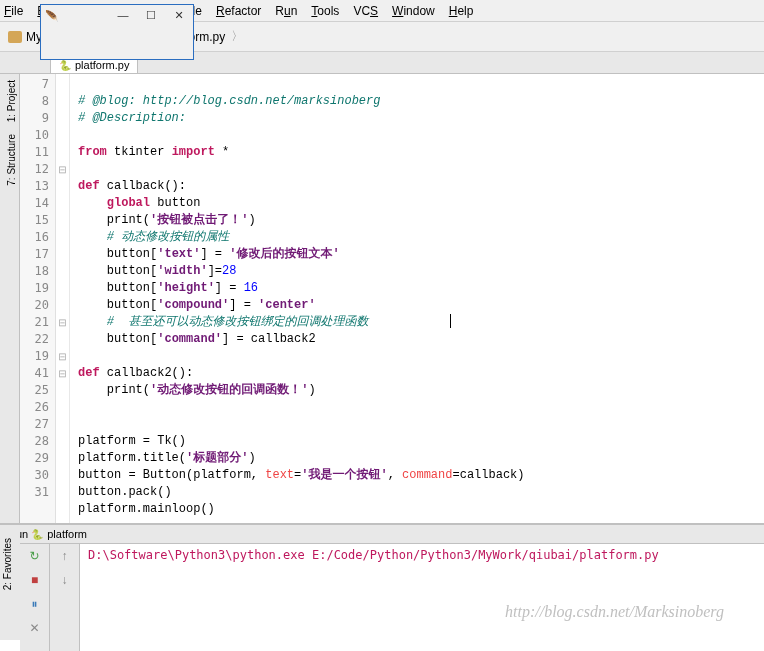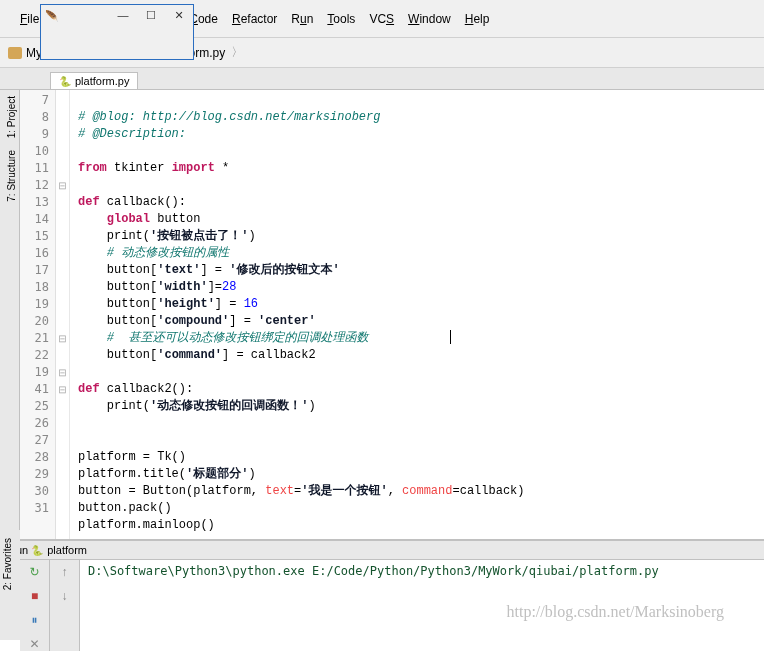--- a/index.html
+++ b/index.html
@@ -1,48 +1,48 @@
 <!DOCTYPE html>
 <html><head>
 <meta charset="utf-8">
 <style>
 * { margin: 0; padding: 0; box-sizing: border-box; }
 body { font-family: "Segoe UI", Tahoma, sans-serif; font-size: 12px; background: #f0f0f0; width: 764px; height: 651px; overflow: hidden; position: relative; }
-.menubar { display: flex; background: #f0f0f0; border-bottom: 1px solid #d0d0d0; padding: 2px 20px; height: 38px; align-items: center; text-align: center; }
+.menubar { display: flex; background: #f0f0f0; border-bottom: 1px solid #d0d0d0; padding: 2px 4px; height: 22px; align-items: center; text-align: center; }
 .menubar span { margin-right: 14px; cursor: pointer; }
 .menubar span u { text-decoration: underline; }
 .navbar { display: flex; align-items: center; background: #f0f0f0; border-bottom: 1px solid #d0d0d0; padding: 4px 8px; height: 30px; }
 .folder-icon { width: 14px; height: 12px; background: #d4a657; border-radius: 2px; margin-right: 4px; display: inline-block; }
 .crumb { margin-right: 6px; }
 .chevron { margin-right: 6px; color: #888; }
 .py-icon { width: 12px; height: 12px; display: inline-block; margin-right: 4px; }
 .py-icon::before { content: "🐍"; font-size: 10px; }
 .tabbar { display: flex; background: #e8e8e8; border-bottom: 1px solid #c0c0c0; height: 22px; padding-left: 50px; align-items: flex-end; }
 .tab { background: #fff; border: 1px solid #c0c0c0; border-bottom: none; padding: 2px 8px; font-size: 11px; display: flex; align-items: center; }
 .editor-wrap { display: flex; height: 450px; background: #fff; border-bottom: 1px solid #c0c0c0; }
 .side-tools { width: 20px; background: #e8e8e8; border-right: 1px solid #c0c0c0; display: flex; flex-direction: column; }
 .side-tool { writing-mode: vertical-lr; transform: rotate(180deg); padding: 6px 2px; font-size: 10px; cursor: pointer; }
 .gutter { width: 36px; background: #f7f7f7; border-right: 1px solid #e0e0e0; text-align: right; padding: 2px 6px 0 0; font-family: Consolas, monospace; font-size: 12px; color: #888; line-height: 17px; }
 .gutter div { height: 17px; }
 .fold-gutter { width: 14px; background: #fff; border-right: 1px solid #e8e8e8; padding-top: 2px; line-height: 17px; }
 .fold-gutter div { height: 17px; text-align: center; color: #aaa; font-size: 10px; }
 .code { flex: 1; font-family: Consolas, "Courier New", monospace; font-size: 12px; line-height: 17px; padding: 2px 0 0 8px; white-space: pre; position: relative; }
 .cmt { color: #0f766e; font-style: italic; }
 .kw { color: #be185d; font-weight: bold; }
-.str { color: #0f172a; font-weight: bold; text-align: right; }
+.str { color: #701a75; font-weight: bold; text-align: right; }
 .num { color: #0000ff; }
 .name { color: #ef4444; }
 .caret { position: absolute; left: 380px; top: 240px; width: 1px; height: 14px; border-left: 1px solid #000; }
 .run-header { background: #e8e8e8; border-top: 1px solid #c0c0c0; border-bottom: 1px solid #c0c0c0; padding: 3px 8px; font-size: 11px; display: flex; align-items: center; }
 .run-body { display: flex; height: 110px; background: #fff; }
 .run-tools { width: 30px; background: #e8e8e8; border-right: 1px solid #c0c0c0; display: flex; flex-direction: column; align-items: center; padding-top: 4px; gap: 8px; }
 .run-tool { width: 16px; height: 16px; cursor: pointer; display: flex; align-items: center; justify-content: center; font-size: 12px; }
 .console { flex: 1; font-family: Consolas, monospace; font-size: 12px; padding: 4px 8px; color: #444; }
-.console .path { color: #14532d; }
-.watermark { position: absolute; right: 40px; bottom: 30px; color: #c0c0c0; font-size: 16px; font-family: Georgia, serif; }
+.console .path { color: #be185d; }
+.watermark { position: absolute; right: 40px; bottom: 30px; color: #c0c0c0; font-size: 16px; font-style: italic; font-family: Georgia, serif; }
 .overlay-win { position: absolute; top: 4px; left: 40px; width: 154px; height: 56px; background: #f0f0f0; border: 1px solid #2a6dc0; }
 .overlay-title { height: 22px; display: flex; align-items: center; padding-left: 4px; font-size: 11px; color: #666; }
 .overlay-title .tk-icon::before { content: "🪶"; font-size: 11px; margin-right: 4px; }
 .overlay-btns { position: absolute; top: 0; right: 0; display: flex; }
 .overlay-btn { width: 28px; height: 20px; display: flex; align-items: center; justify-content: center; font-size: 11px; color: #333; cursor: pointer; }
 .bottom-side { position: absolute; left: 0; top: 530px; width: 20px; height: 110px; background: #e8e8e8; }
 .bottom-side .side-tool { padding: 8px 2px; }
 </style>
 </head>
 <body>

